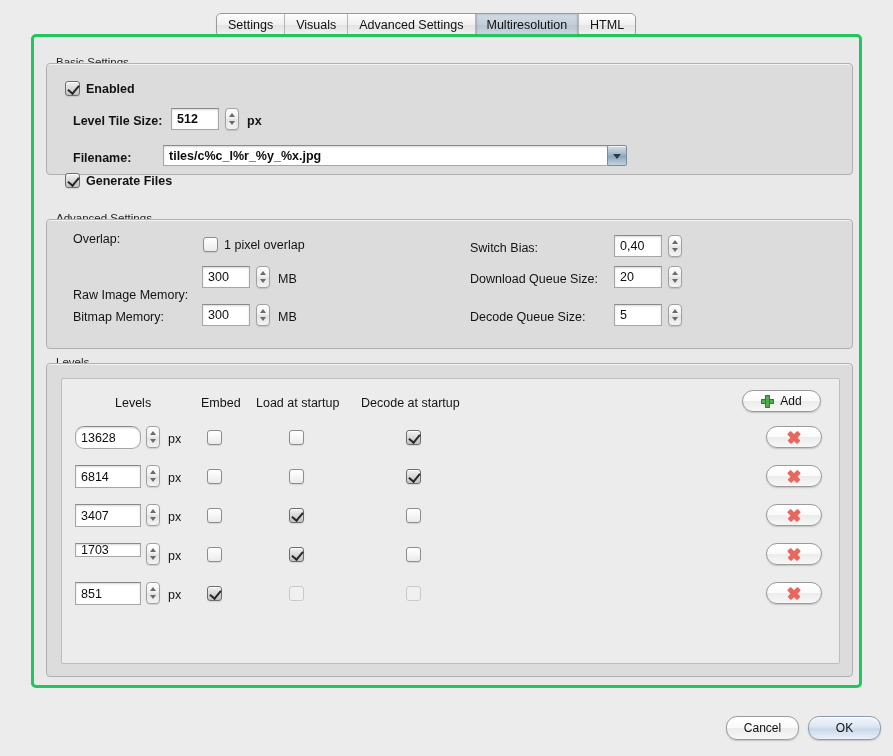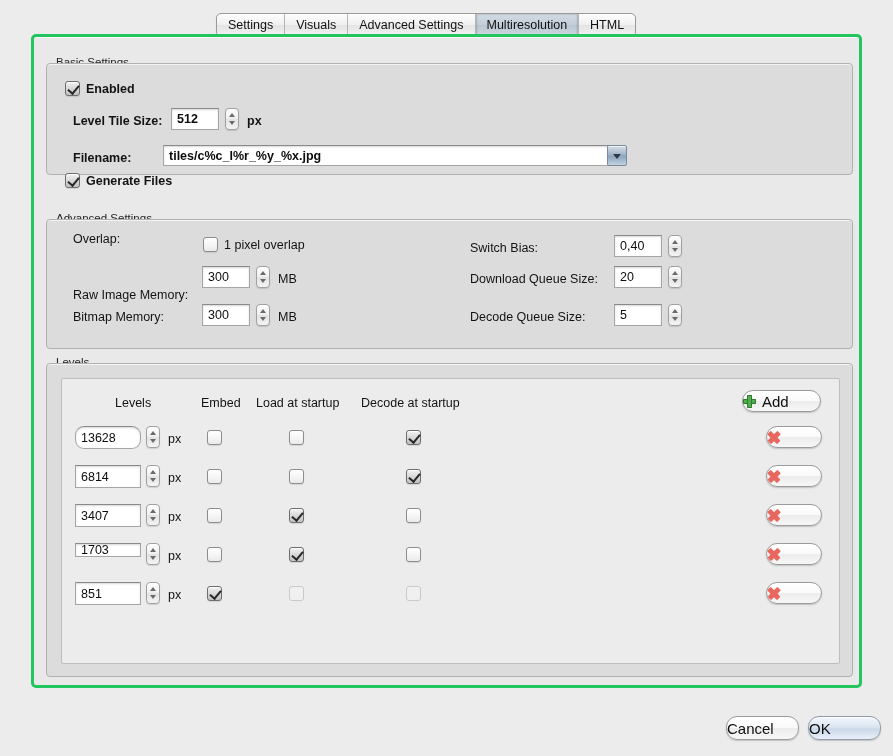--- a/index.html
+++ b/index.html
@@ -183,27 +183,27 @@
     margin-left: -4px; margin-top: -2px;
     width: 0; height: 0;
     border-left: 4px solid transparent;
     border-right: 4px solid transparent;
     border-top: 5px solid #2c3a47;
   }
 
   
   .pill {
     position: absolute;
-    display: flex; align-items: center; 
+    display: flex; align-items: center; justify-content: center;
     height: 22px;
     border: 1px solid #9b9b9b;
     border-radius: 11px;
     background: linear-gradient(to bottom, #ffffff 0%, #fafafa 48%, #ececec 52%, #f7f7f7 100%);
     box-shadow: 0 1px 1.5px rgba(0,0,0,0.18), inset 0 1px 0 #ffffff;
-    font-size: 15px;
+    font-size: 12px;
     color: #0f0f0f;
     cursor: default;
     white-space: nowrap;
   }
   .pill.default-btn {
     background: linear-gradient(to bottom, #f2f6fb 0%, #dbe6f2 45%, #c9d8e9 55%, #eaf1f8 100%);
     border-color: #8d9cab;
   }
 
   .plus-icon, .x-icon { display: inline-block; width: 13px; height: 13px; position: relative; }

